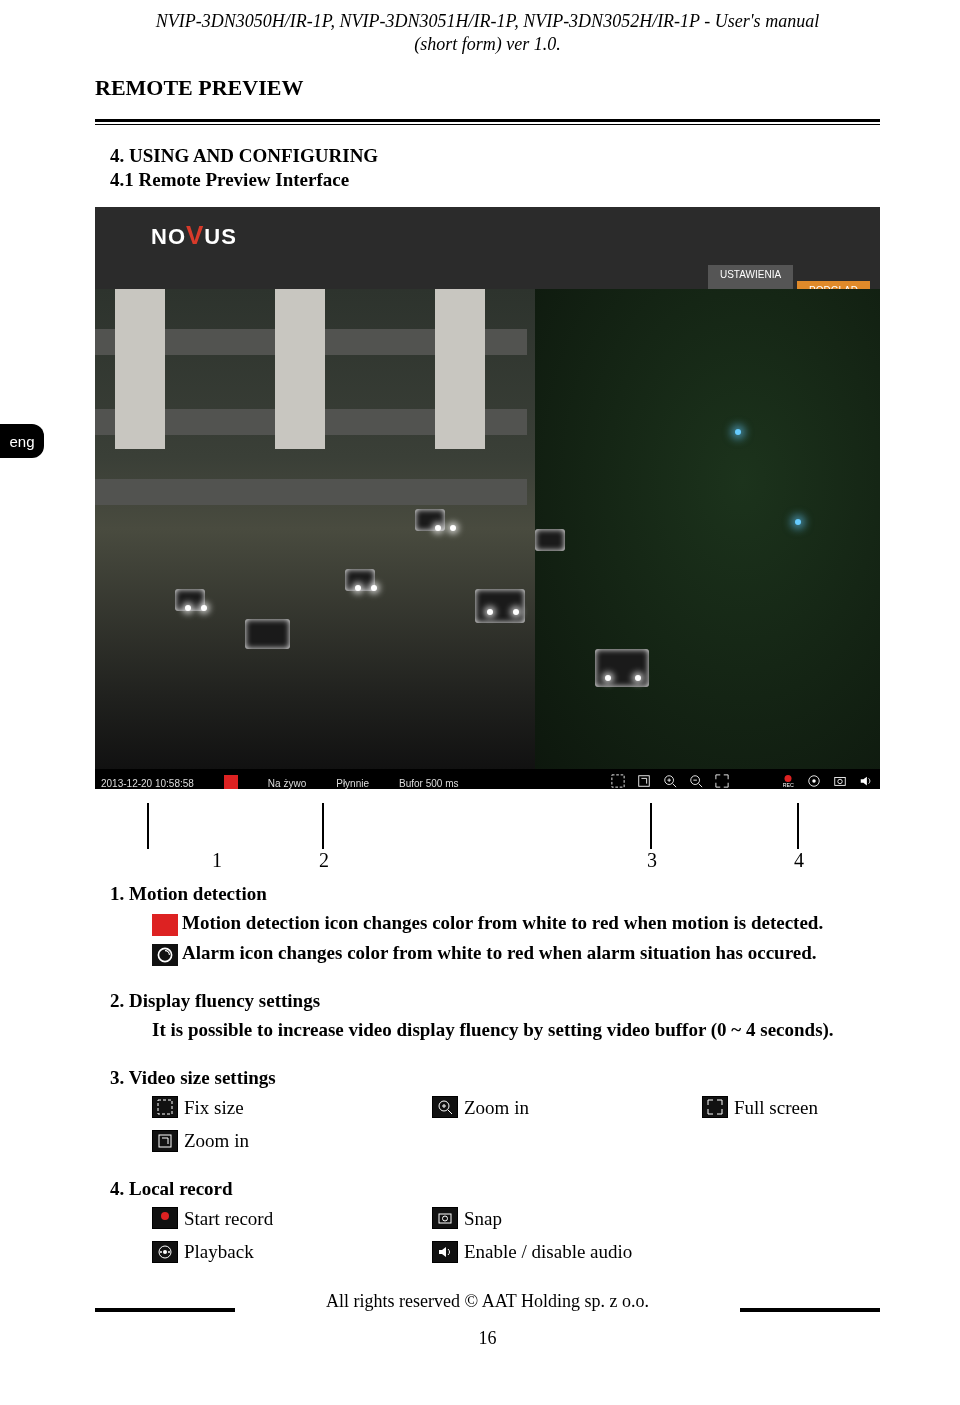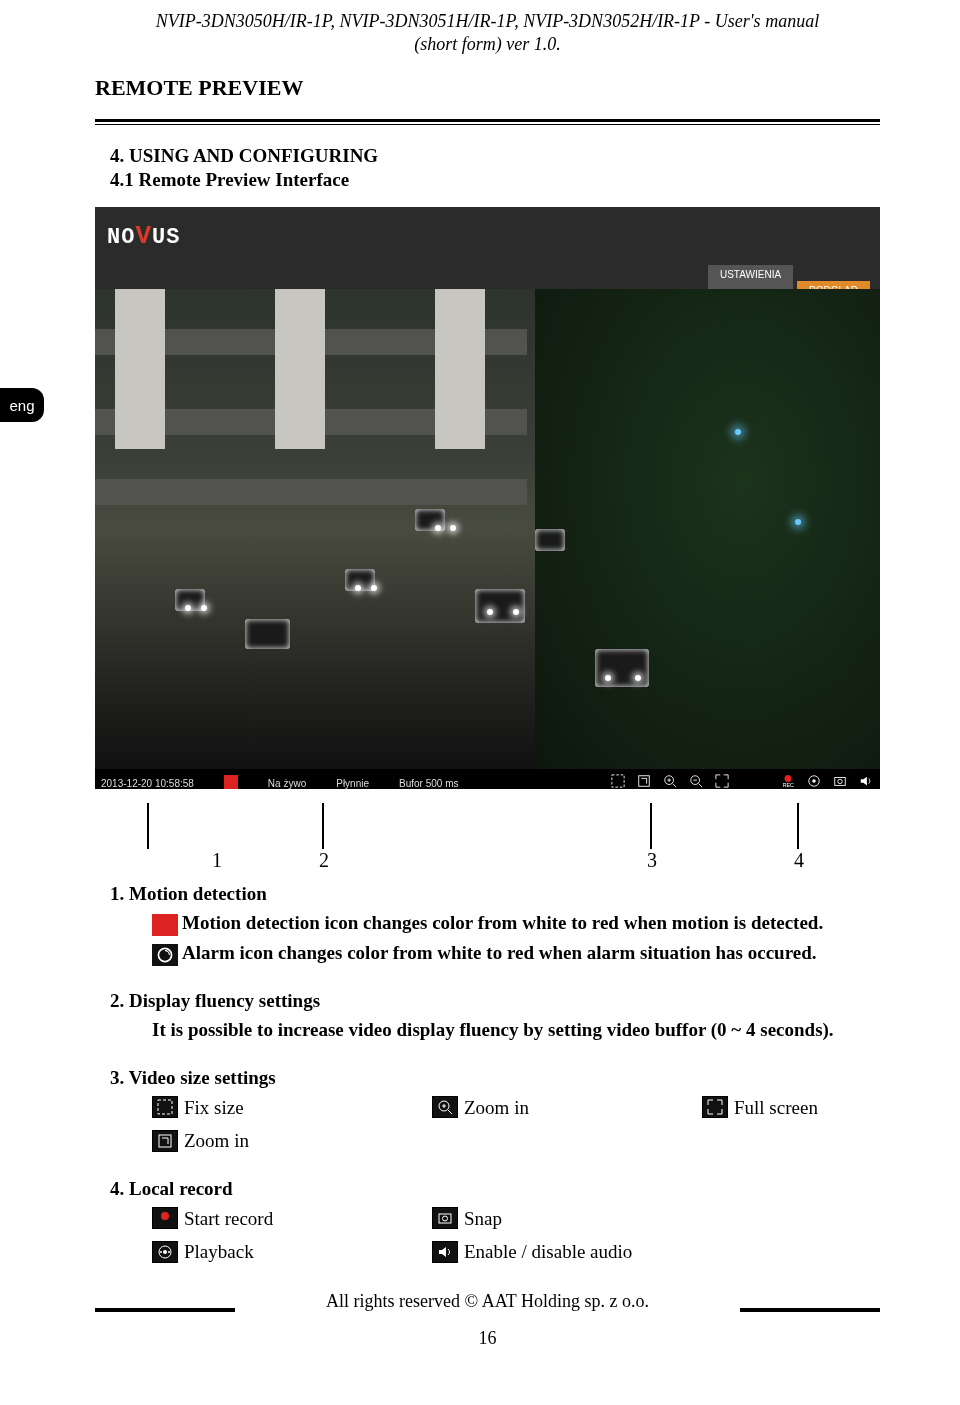--- a/index.html
+++ b/index.html
@@ -4,25 +4,25 @@
 <style>
   * { box-sizing: border-box; margin: 0; padding: 0; }
   html, body { width: 960px; font-family: "Times New Roman", Times, serif; background: #fff; color: #000; }
   .page { width: 960px; min-height: 1405px; position: relative; padding: 10px 80px 0 95px; }
   .running-head { text-align: center; font-style: italic; font-size: 18px; line-height: 1.3; }
   .section-title { font-weight: bold; font-size: 22px; margin-top: 18px; }
   .hr-double { margin-top: 18px; border-top: 3px solid #000; border-bottom: 1px solid #000; height: 6px; }
   .chapter { margin-top: 20px; padding: 0 15px; }
   .chapter-h { font-weight: bold; font-size: 19px; }
   .chapter-sub { font-weight: bold; font-size: 19px; margin-top: 2px; }
-  .lang-tab { position: absolute; left: 0; top: 388px; width: 44px; height: 34px; background: #000; color: #fff; border-radius: 0 12px 12px 0; display: flex; align-items: center; justify-content: center; font-family: Arial, sans-serif; font-size: 15px; }
+  .lang-tab { position: absolute; left: 0; top: 424px; width: 44px; height: 34px; background: #000; color: #fff; border-radius: 0 12px 12px 0; display: flex; align-items: center; justify-content: center; font-family: Arial, sans-serif; font-size: 15px; }
   .screenshot { margin-top: 16px; width: 100%; }
   .ss-frame { width: 100%; background: #2b2b2b; }
   .ss-header { height: 58px; display: flex; align-items: center; padding: 0 12px; }
-  .ss-logo { color: #fff; font-family: Liberation Mono, monospace; font-weight: bold; font-size: 22px; letter-spacing: 1px; }
+  .ss-logo { color: #fff; font-family: Liberation Sans, sans-serif; font-weight: bold; font-size: 22px; letter-spacing: 1px; margin-left: 44px; }
   .ss-logo .v { color: #d83a2a; font-size: 26px; }
   .ss-tabs { height: 24px; display: flex; justify-content: flex-end; gap: 4px; padding-right: 10px; }
   .ss-tab { font-family: Arial, sans-serif; font-size: 10px; color: #fff; padding: 4px 12px; background: #555; }
   .ss-tab.active { background: #e08a2a; margin-top: 16px; }
   .ss-video { height: 480px; background: linear-gradient(180deg,#2d332d 0%, #3a3f37 35%, #494b3f 50%, #20211e 85%, #111 100%); position: relative; overflow: hidden; }
   .pillar { position:absolute; width:50px; height:160px; background:#c8c6c0; top:0; }
   .deck { position:absolute; left:0; right:45%; height:26px; background:#525350; }
   .car { position:absolute; width:30px; height:22px; background:#1a1a1a; border-radius:3px; box-shadow:0 0 6px #fff inset; }
   .light { position:absolute; width:6px; height:6px; background:#fff; border-radius:50%; box-shadow:0 0 6px 3px rgba(255,255,255,.7); }
   .trees { position:absolute; right:0; top:0; bottom:0; width:44%; background: radial-gradient(ellipse at 60% 40%, #1c331c, #0d170d); }

